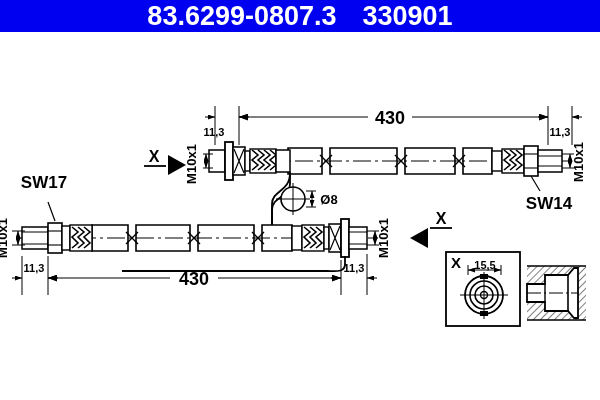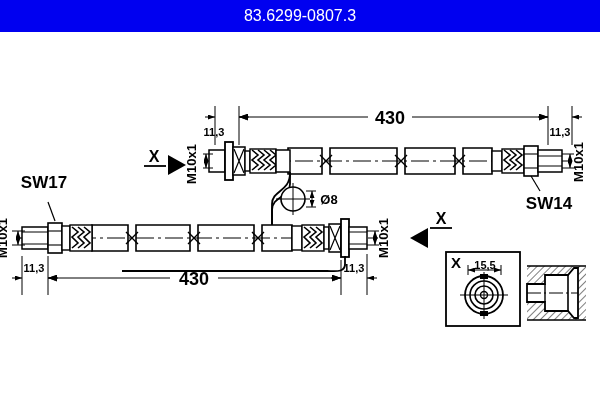--- a/index.html
+++ b/index.html
@@ -27,22 +27,22 @@
     width: 600px;
     height: 32px;
     background: #0000f0;
     display: flex;
     align-items: center;
     justify-content: center;
     gap: 26px;
   }
   .titlebar .t {
     color: #ffffff;
-    font-size: 16px;
-    font-weight: normal;
+    font-size: 27px;
+    font-weight: bold;
     font-family: "Liberation Sans", sans-serif;
     letter-spacing: 0px;
     line-height: 1;
   }
   #drawing {
     position: absolute;
     left: 0;
     top: 32px;
     width: 600px;
     height: 296px;
@@ -54,20 +54,21 @@
     fill: #000000;
   }
 </style>
 </head>
 <body>
 
 <div id="page">
 
   <div class="titlebar">
     <span class="t">83.6299-0807.3</span>
+    <span class="t">330901</span>
   </div>
 
   <div id="drawing">
     <svg width="600" height="368" viewBox="0 0 600 368" xmlns="http://www.w3.org/2000/svg">
 
       <defs>
         <marker id="arrR" markerWidth="9" markerHeight="7" refX="9" refY="3.5" orient="auto" markerUnits="userSpaceOnUse">
           <path d="M0,0 L9,3.5 L0,7 z" fill="#000"></path>
         </marker>
         <marker id="arrL" markerWidth="9" markerHeight="7" refX="0" refY="3.5" orient="auto" markerUnits="userSpaceOnUse">

